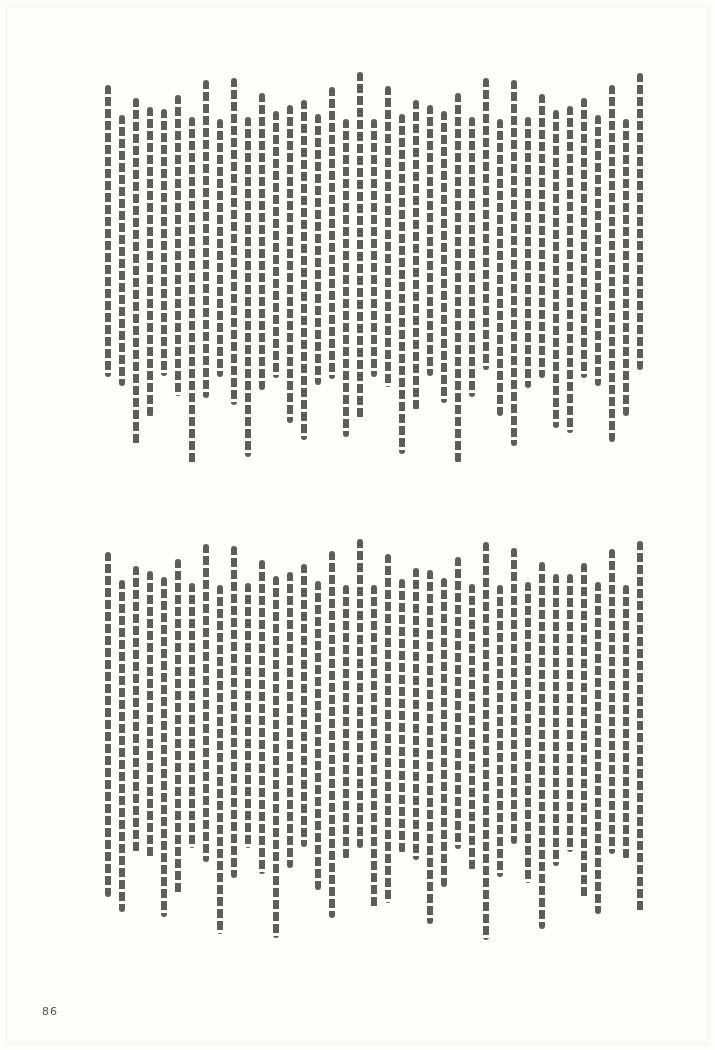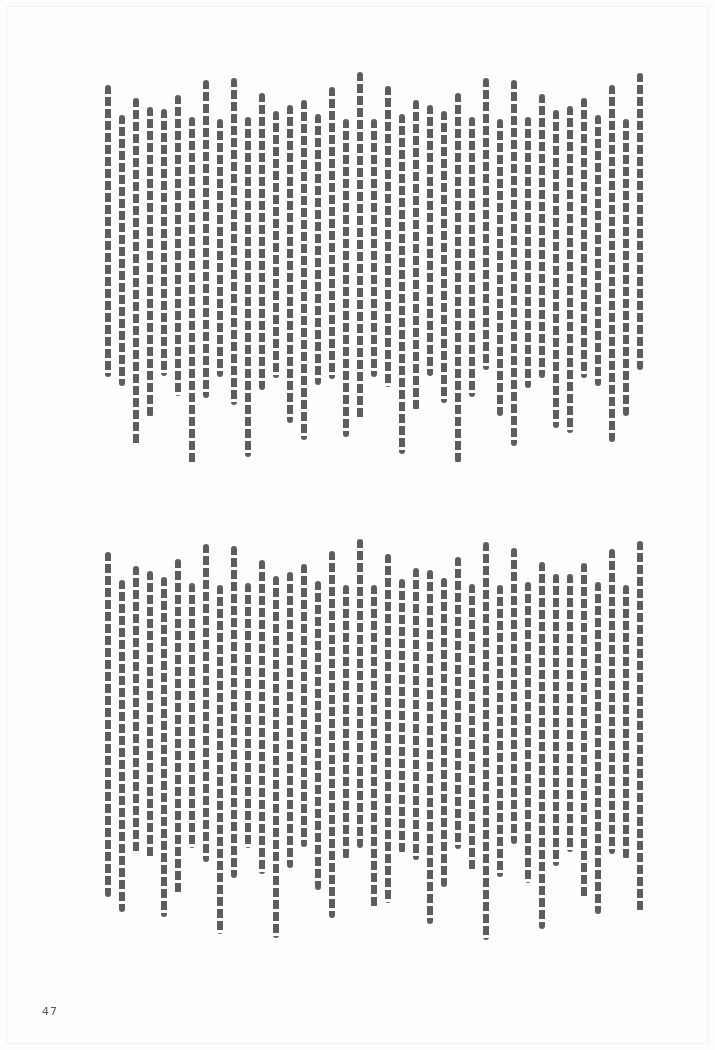--- a/index.html
+++ b/index.html
@@ -140,14 +140,14 @@
       <div class="col" style="margin-top: 6px; height: 72%;"></div>
       <div class="col" style="margin-top: 45px; height: 60%;"></div>
       <div class="col" style="margin-top: 21px; height: 76%;"></div>
       <div class="col" style="margin-top: 39px; height: 77%;"></div>
       <div class="col" style="margin-top: 33px; height: 65%;"></div>
       <div class="col" style="margin-top: 28px; height: 65%;"></div>
       <div class="col" style="margin-top: 42px; height: 75%;"></div>
       <div class="col" style="margin-top: 14px; height: 78%;"></div>
     </div>
 
-  <div class="page-number">47</div>
+  <div class="page-number">86</div>
 </div>
 
 </body></html>

